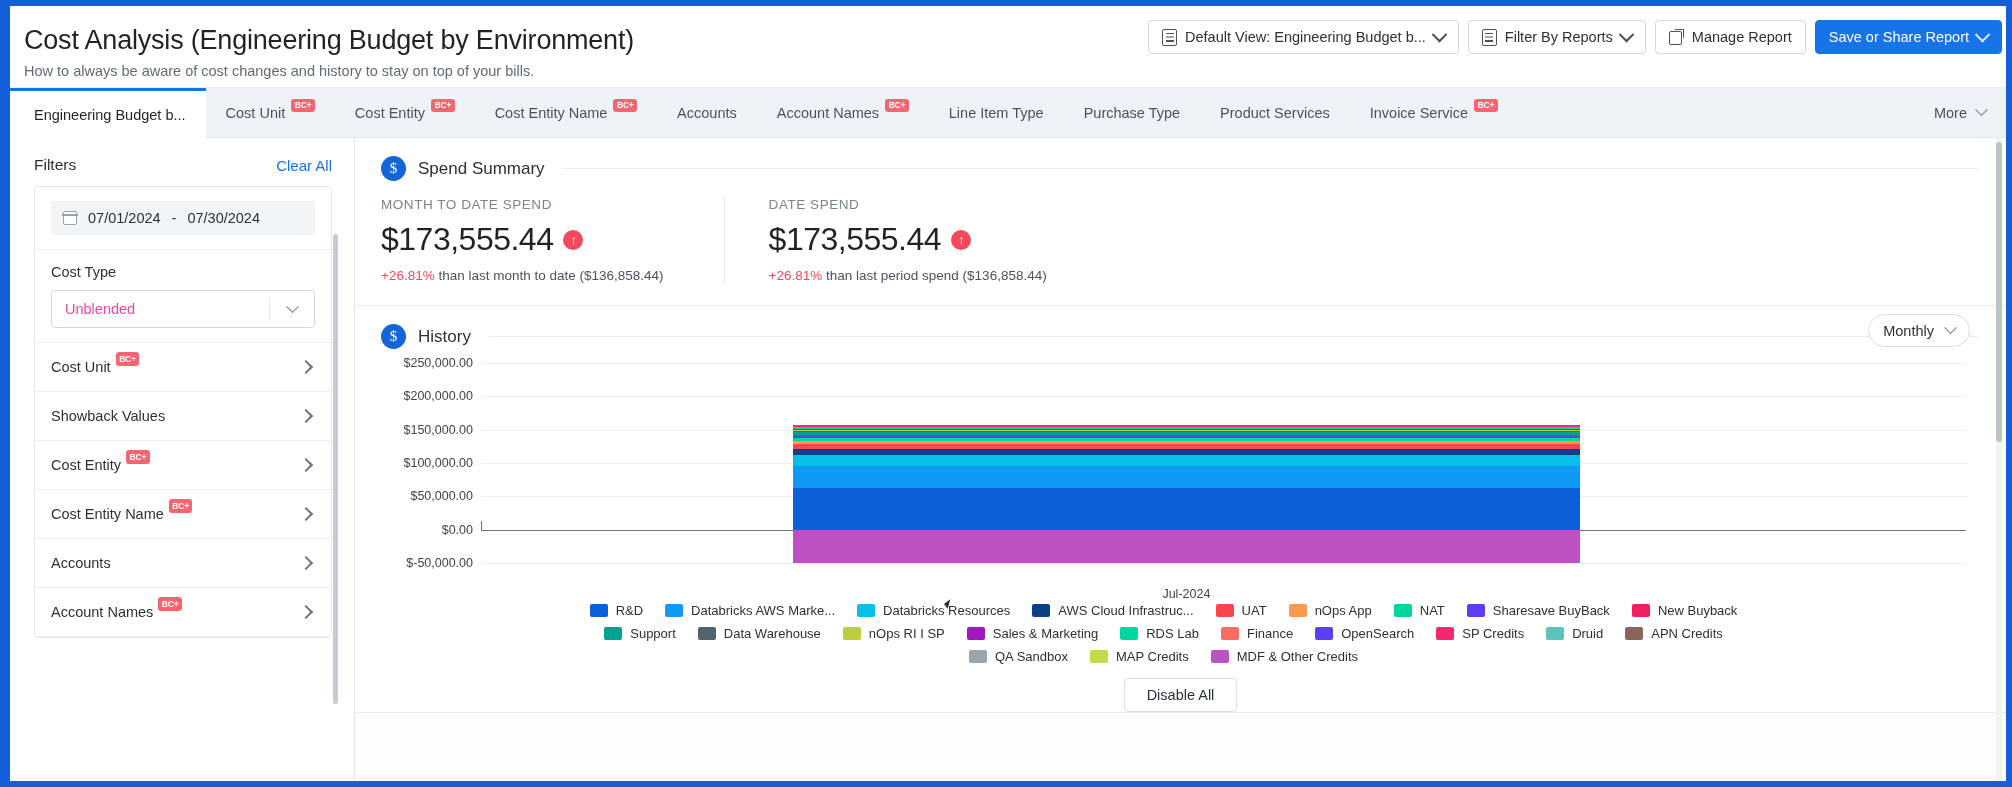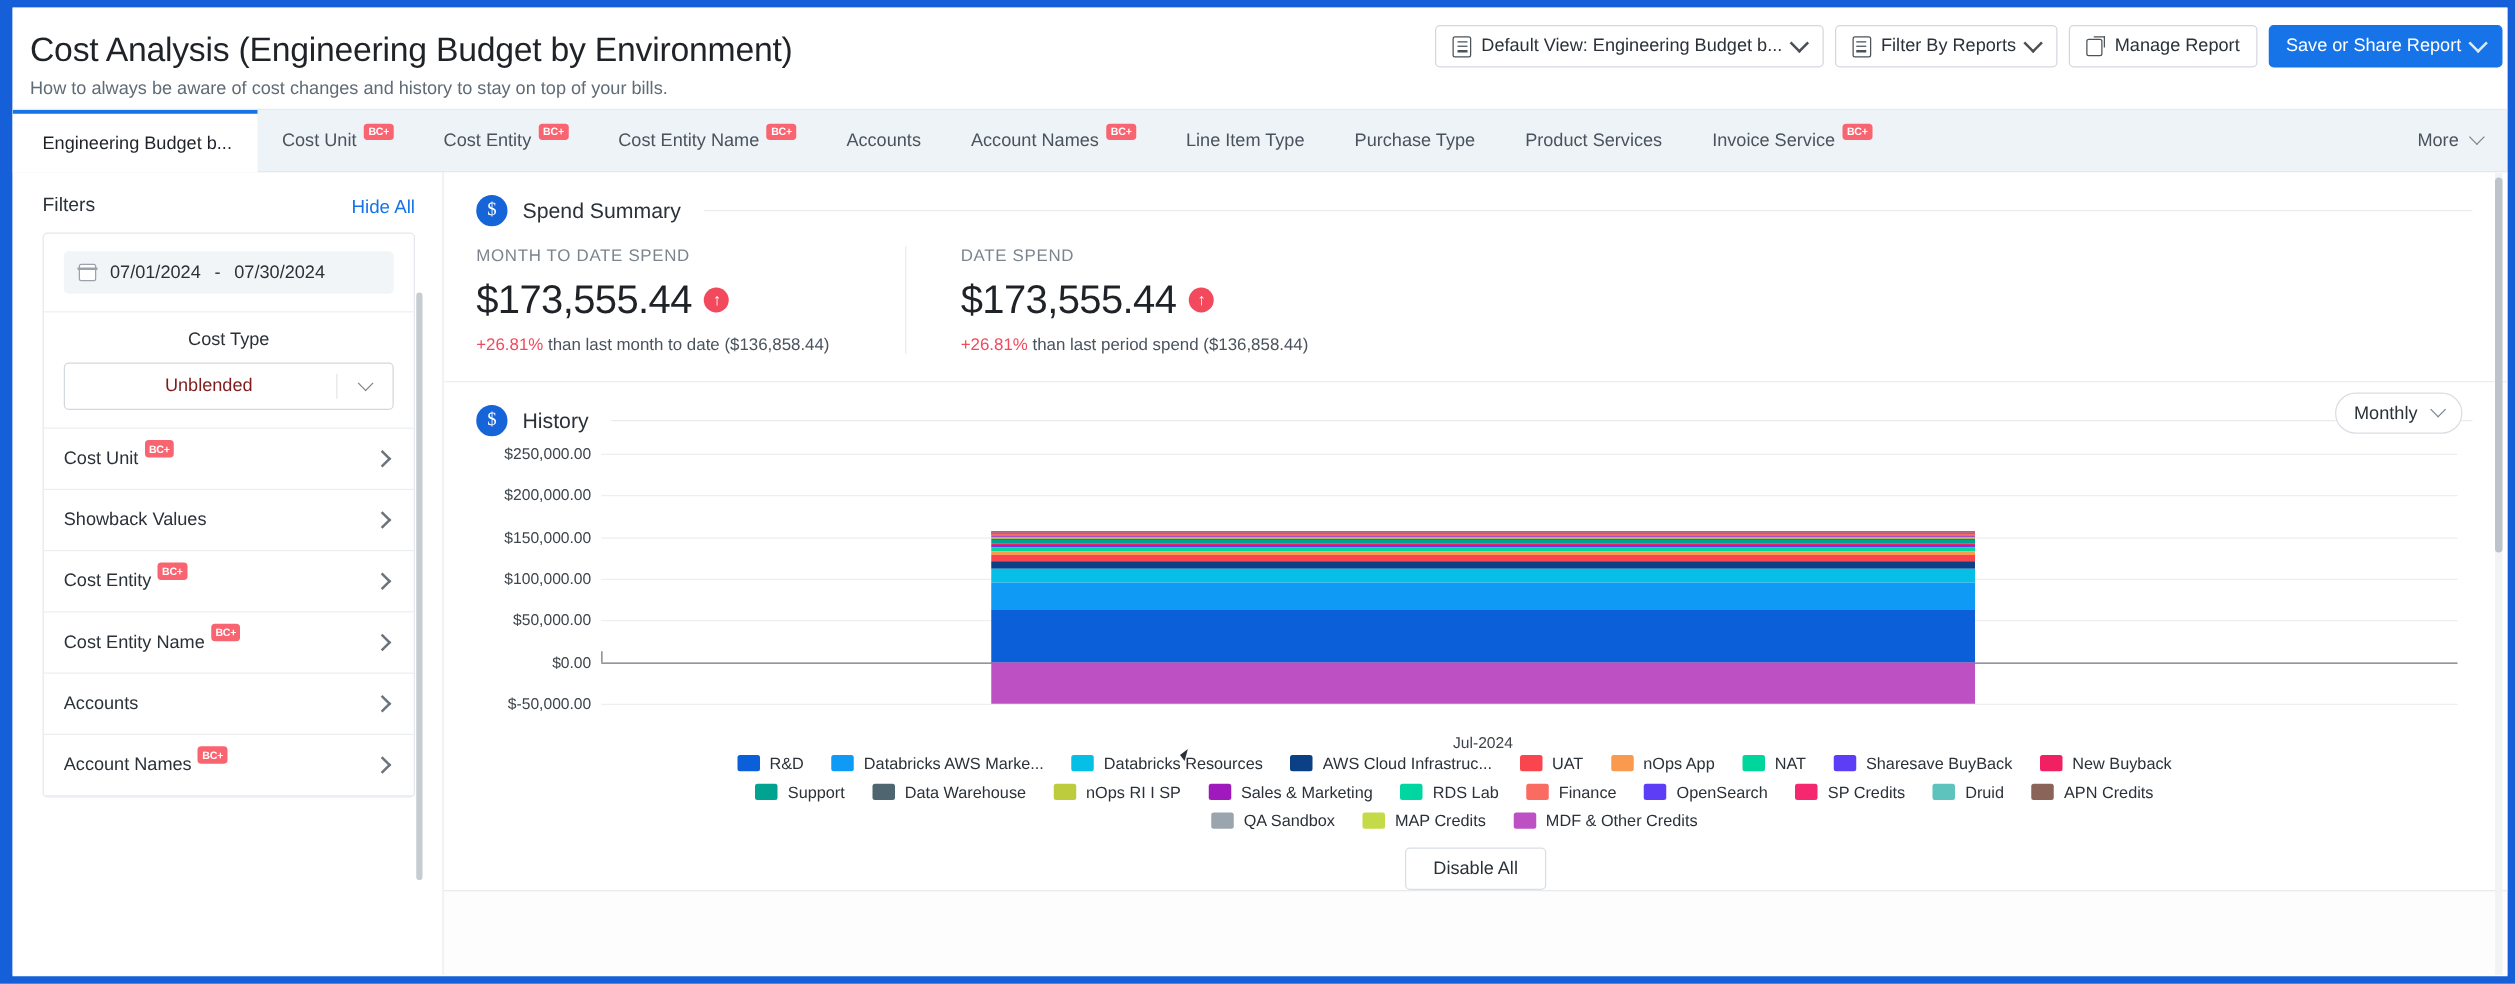--- a/index.html
+++ b/index.html
@@ -160,21 +160,21 @@
   }
   .filters-title { font-size: 15.5px; color: #2b3138; }
   .clear-all { font-size: 15px; color: #1673e8; cursor: pointer; }
   .filter-card {
     margin: 0 22px 0 24px;
     border: 1px solid #e4e8ec;
     border-radius: 4px;
     background: #fff;
     position: relative;
   }
-  .filter-sec { padding: 14px 16px; border-bottom: 1px solid #eceff2; text-align: center; }
+  .filter-sec { padding: 14px 16px; border-bottom: 1px solid #eceff2; }
   .date-pill {
     display: flex; align-items: center; gap: 11px;
     background: #f2f5f8;
     border-radius: 4px;
     padding: 9px 12px;
     font-size: 14.5px;
     color: #2b3138;
     cursor: pointer;
   }
   .ico-cal {
@@ -187,21 +187,21 @@
     height: 2.6px; background: #9aa3ad;
   }
   .fl-label { font-size: 14.5px; color: #2b3138; margin-bottom: 10px; }
   .select {
     display: flex; align-items: center;
     height: 38px;
     border: 1px solid #d3d8de;
     border-radius: 4px;
     padding: 0 0 0 13px;
     font-size: 14.5px;
-    color: #7f1d1d;
+    color: #ec4899;
     background: #fff;
     cursor: pointer;
   }
   .select .sel-val { flex: 1; }
   .select .sep { width: 1px; height: 20px; background: #e2e6ea; }
   .select .chev { width: 44px; display:flex; align-items:center; justify-content:center; }
   .chev-d {
     width: 9px; height: 9px;
     border-right: 1.8px solid #7b848e;
     border-bottom: 1.8px solid #7b848e;
@@ -435,21 +435,21 @@
           <span>More</span>
           <span class="chev-d" style="margin-left: 4px;"></span>
         </div>
       </div>
 
   <div class="body-split">
 
     <div class="sidebar">
       <div class="filters-head">
         <div class="filters-title">Filters</div>
-        <div class="clear-all">Hide All</div>
+        <div class="clear-all">Clear All</div>
       </div>
 
       <div class="filter-card">
         <div class="filter-sec">
           <div class="date-pill">
             <span class="ico-cal"></span>
             <span>07/01/2024</span>
             <span>-</span>
             <span>07/30/2024</span>
           </div>

